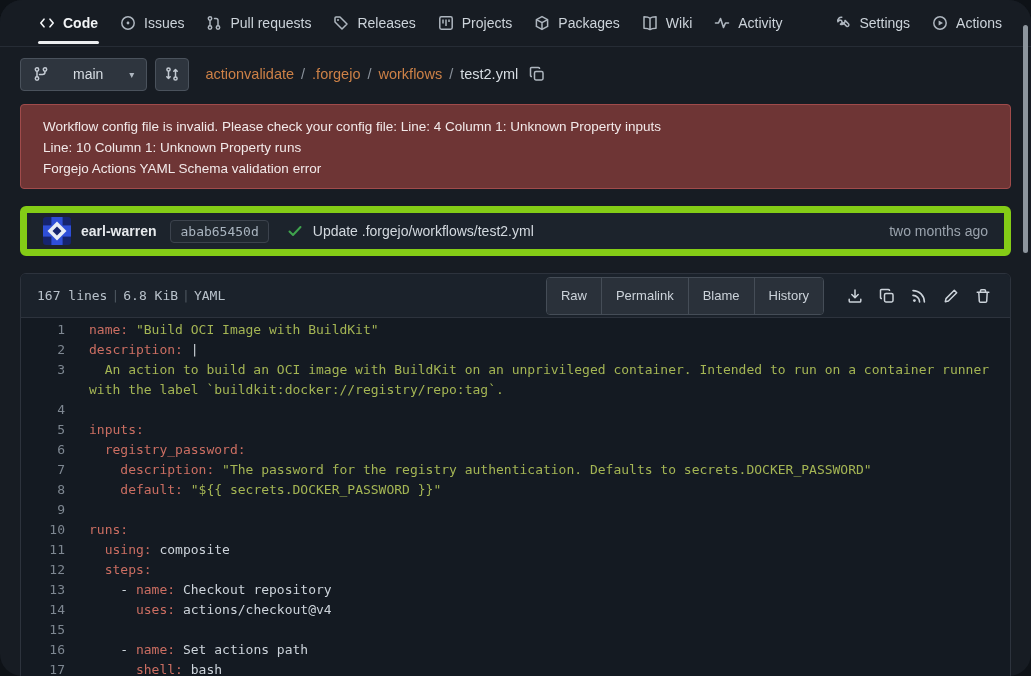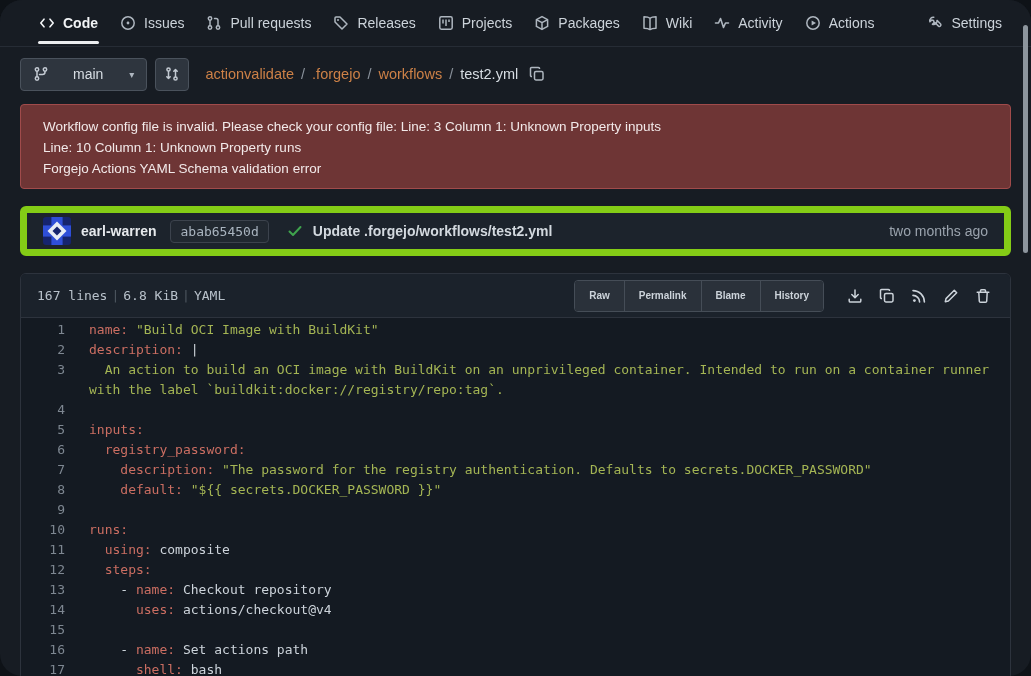--- a/index.html
+++ b/index.html
@@ -63,45 +63,44 @@
     display:flex; align-items:center; padding:0 16px; gap:10px;
   }
   .avatar { width:28px; height:28px; border-radius:3px; overflow:hidden; flex:0 0 auto; cursor:pointer; }
   .author { font-weight:bold; color:#e6e9ec; cursor:pointer; }
   .hash-chip {
     font-family:"DejaVu Sans Mono", monospace; font-size:13px; color:#a9b4bf;
     border:1px solid #3c434d; background:#212830; border-radius:4px;
     padding:3px 9px; margin-left:4px; cursor:pointer;
   }
   .commit-check { color:#3fa34d; margin-left:8px; display:flex; }
-  .commit-msg { color:#d3d9df; cursor:pointer;font-weight:bold; }
+  .commit-msg { color:#d3d9df; cursor:pointer; }
   .commit-age { margin-left:auto; color:#9aa3ad; }
 
   
   .filebox {
     position:absolute; left:20px; top:273px; width:991px; height:480px;
     border:1px solid #2d333d; border-radius:6px 6px 0 0; background:#141a22;
     overflow:hidden;
   }
   .filehead {
     height:44px; background:#1b222b; border-bottom:1px solid #2d333d;
     display:flex; align-items:center; padding:0 12px 0 16px;
   }
   .fileinfo {
     font-family:"DejaVu Sans Mono", monospace; font-size:13px; color:#b8c1ca;
     display:flex; align-items:center; gap:4px;
   }
   .fi-sep { color:#4d565f; }
   .filehead-right { margin-left:auto; display:flex; align-items:center; gap:6px; }
   .btn-group { display:flex; border:1px solid #454d57; border-radius:4px; overflow:hidden; margin-right:10px; }
   .group-btn {
-    height:30px; display:flex; align-items:center; padding:0 14px;
-    background:#2a313a; color:#ccd3da; font-size:10px; cursor:pointer;
+    height:36px; display:flex; align-items:center; padding:0 14px;
+    background:#2a313a; color:#ccd3da; font-size:13px; cursor:pointer;
     border-left:1px solid #454d57;
-    font-weight:bold;
   }
   .group-btn:first-child { border-left:none; }
   .tool-icon { width:30px; height:30px; display:flex; align-items:center; justify-content:center; color:#ccd3da; cursor:pointer; }
 
   
   .code { font-family:"DejaVu Sans Mono", monospace; font-size:13px; line-height:20px; padding-top:2px; }
   .code-row { display:flex; }
   .gutter {
     flex:0 0 46px; text-align:right; color:#7e8791; user-select:none;
     cursor:pointer; padding-right:2px;
@@ -192,36 +191,36 @@
         <span>Wiki</span>
       </div>
       <div class="nav-item">
         <span class="nicon">
           <svg width="16" height="16" viewBox="0 0 16 16" fill="none" stroke="currentColor" stroke-width="1.6" stroke-linecap="round" stroke-linejoin="round">
             <path d="M1.5 8h3l2-4.5 3 9 2-4.5h3"></path>
           </svg>
         </span>
         <span>Activity</span>
       </div>
+      <div class="nav-item nav-spacer">
+        <span class="nicon">
+          <svg width="16" height="16" viewBox="0 0 16 16" fill="none" stroke="currentColor" stroke-width="1.5" stroke-linecap="round" stroke-linejoin="round">
+            <path d="M6.8 2.2a3.6 3.6 0 00-3 1 3.6 3.6 0 00-.9 3.6l1.7-1.7 2 .5.5 2-1.7 1.7a3.6 3.6 0 003.6-.9 3.6 3.6 0 001-3l3.6 3.6a1.5 1.5 0 01-2.1 2.1L7.9 7.5"></path>
+          </svg>
+        </span>
+        <span>Settings</span>
+      </div>
       <div class="nav-item">
         <span class="nicon">
           <svg width="16" height="16" viewBox="0 0 16 16" fill="none" stroke="currentColor" stroke-width="1.5">
             <circle cx="8" cy="8" r="6.2"></circle>
             <polygon points="6.6,5.4 11,8 6.6,10.6" fill="currentColor" stroke="none"></polygon>
           </svg>
         </span>
         <span>Actions</span>
-      </div>
-      <div class="nav-item nav-spacer">
-        <span class="nicon">
-          <svg width="16" height="16" viewBox="0 0 16 16" fill="none" stroke="currentColor" stroke-width="1.5" stroke-linecap="round" stroke-linejoin="round">
-            <path d="M6.8 2.2a3.6 3.6 0 00-3 1 3.6 3.6 0 00-.9 3.6l1.7-1.7 2 .5.5 2-1.7 1.7a3.6 3.6 0 003.6-.9 3.6 3.6 0 001-3l3.6 3.6a1.5 1.5 0 01-2.1 2.1L7.9 7.5"></path>
-          </svg>
-        </span>
-        <span>Settings</span>
       </div>
     </nav>
 
   <div class="crumbrow">
     <div class="btn">
       <span class="bicon">
           <svg width="16" height="16" viewBox="0 0 16 16" fill="none" stroke="currentColor" stroke-width="1.5" stroke-linecap="round">
             <circle cx="4" cy="12.5" r="1.7"></circle>
             <circle cx="4" cy="3.5" r="1.7"></circle>
             <circle cx="12" cy="3.5" r="1.7"></circle>
@@ -251,21 +250,21 @@
         <span class="copy-path">
           <svg width="16" height="16" viewBox="0 0 16 16" fill="none" stroke="currentColor" stroke-width="1.5" stroke-linejoin="round">
             <rect x="5.5" y="5.5" width="8.5" height="8.5" rx="1.4"></rect>
             <path d="M10.5 3V2.6A1.1 1.1 0 009.4 1.5H2.6A1.1 1.1 0 001.5 2.6v6.8a1.1 1.1 0 001.1 1.1H3"></path>
           </svg>
         </span>
       </div>
   </div>
 
   <div class="errorbox">
-      <div>Workflow config file is invalid. Please check your config file: Line: 3 Column 1: Unknown Property inputs</div>
+      <div>Workflow config file is invalid. Please check your config file: Line: 4 Column 1: Unknown Property inputs</div>
       <div>Line: 10 Column 1: Unknown Property runs</div>
       <div>Forgejo Actions YAML Schema validation error</div>
     </div>
 
   <div class="commitbar">
     <div class="avatar">
       <svg width="28" height="28" viewBox="0 0 10 10">
         <rect width="10" height="10" fill="#16246e"></rect>
         <rect x="3" y="0" width="4" height="10" fill="#2f4fd8"></rect>
         <rect x="0" y="3" width="10" height="4" fill="#2f4fd8"></rect>

